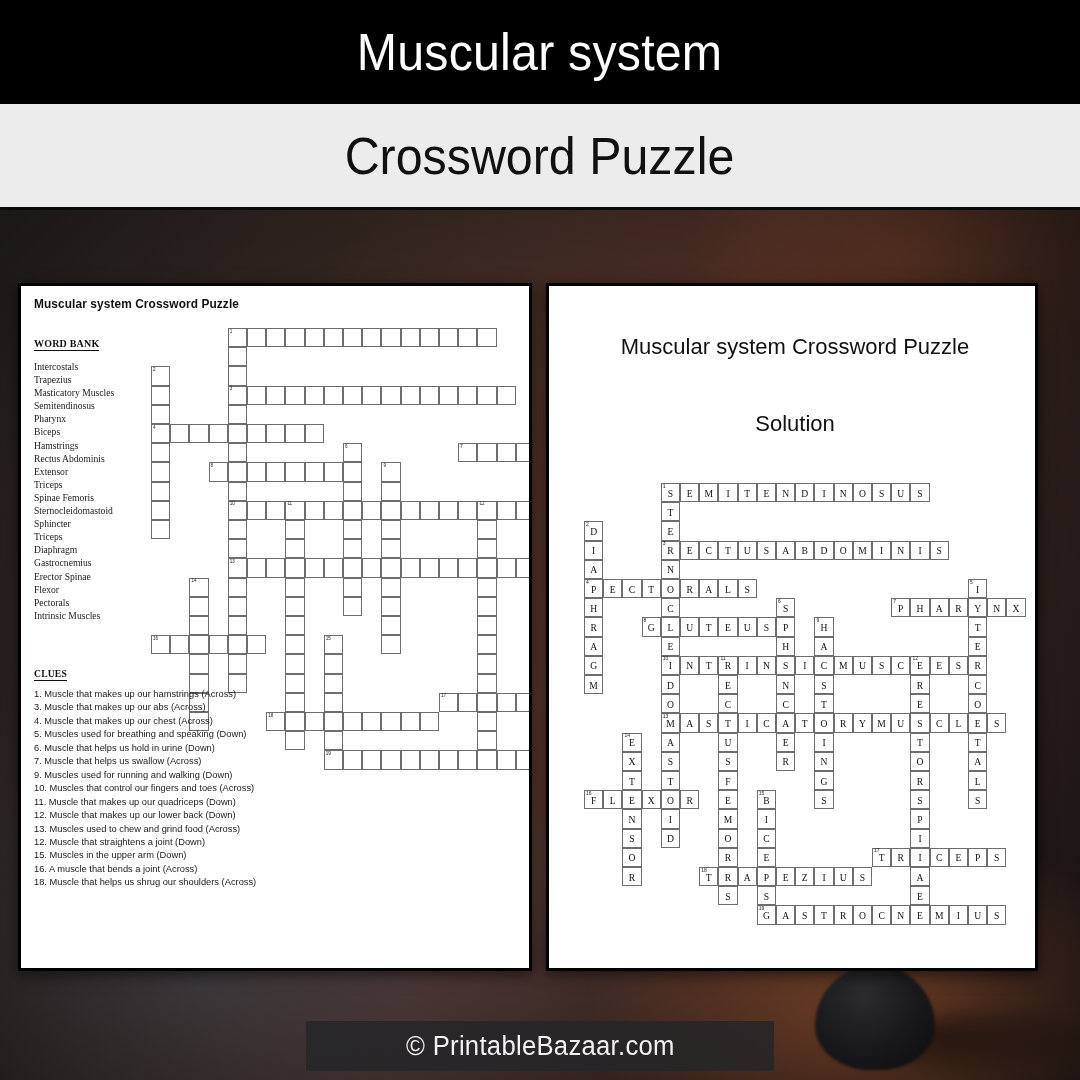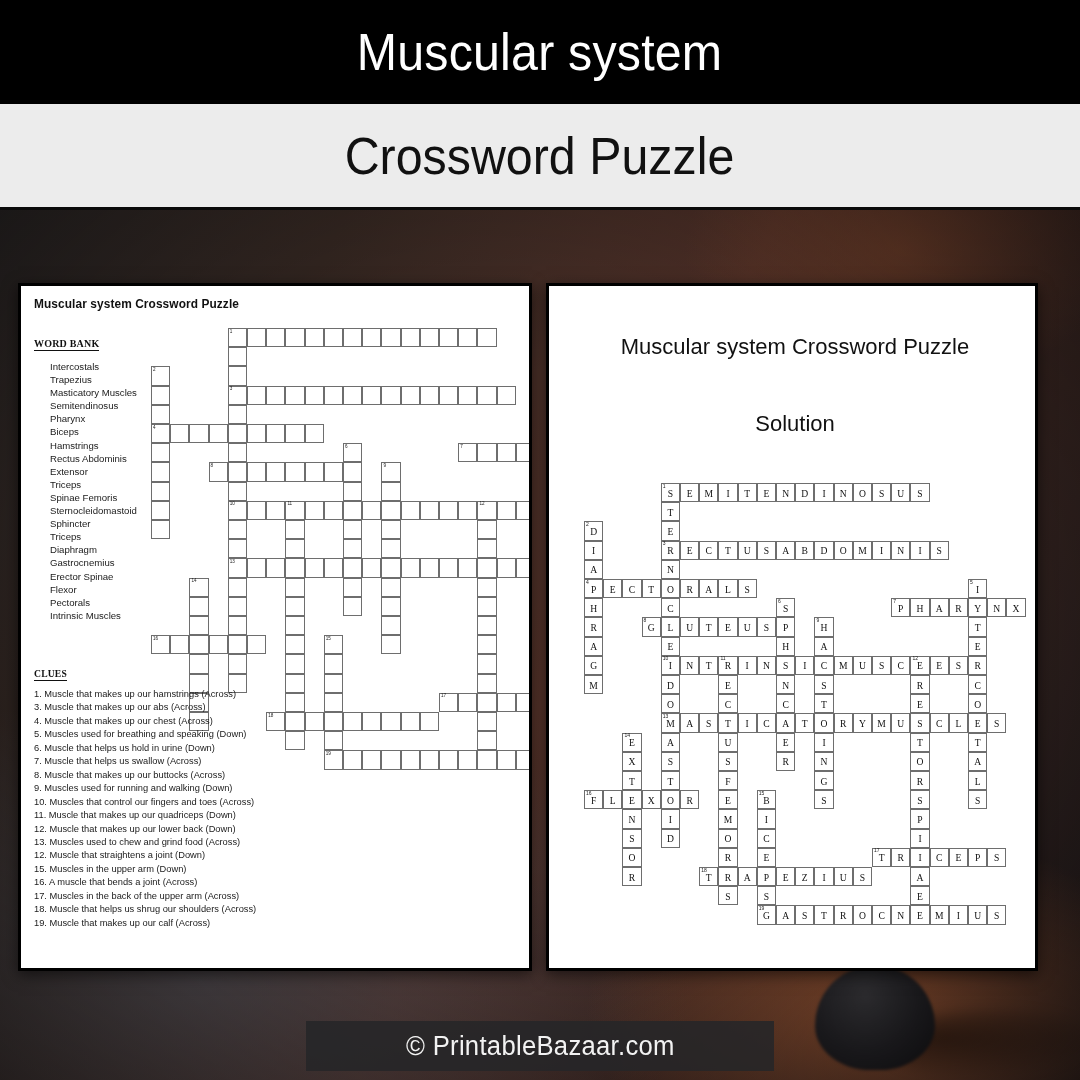--- a/index.html
+++ b/index.html
@@ -71,21 +71,21 @@
     font-size:12.5px; font-weight:700; color:#111; letter-spacing:.1px;
     transform:scaleX(.95); transform-origin:left center;
   }
   #wordbank-title{
     position:absolute; left:13px; top:52px;
     font-size:10px; font-weight:700; color:#111;
     font-family:"Liberation Serif", serif;
     border-bottom:1px solid #111; padding-bottom:1px; letter-spacing:.2px;
   }
   #wordbank-list{
-    position:absolute; left:29px; top:74px; width:130px;
+    position:absolute; left:13px; top:74px; width:130px;font-family:Liberation Serif, serif;
   }
   #wordbank-list .wb{
     font-size:9.6px; color:#1a1a1a; line-height:13.1px; white-space:nowrap;
   }
   #clues-title{
     position:absolute; left:13px; top:382px;
     font-size:9.6px; font-weight:700; color:#111;
     font-family:"Liberation Serif", serif;
     border-bottom:1px solid #111; padding-bottom:1px; letter-spacing:.2px;
   }
@@ -396,32 +396,29 @@
       <div class="cell" style="left: 364.8px; top: 422.4px; width: 19.2px; height: 19.2px;"></div>
     </div>
   <div id="clues-title">CLUES</div>
   <div id="clues-list">
       <div class="cl">1. Muscle that makes up our hamstrings (Across)</div>
       <div class="cl">3. Muscle that makes up our abs (Across)</div>
       <div class="cl">4. Muscle that makes up our chest (Across)</div>
       <div class="cl">5. Muscles used for breathing and speaking (Down)</div>
       <div class="cl">6. Muscle that helps us hold in urine (Down)</div>
       <div class="cl">7. Muscle that helps us swallow (Across)</div>
-      <div class="cl">8. Muscle that makes up our buttocks (Across)</div>
       <div class="cl">9. Muscles used for running and walking (Down)</div>
       <div class="cl">10. Muscles that control our fingers and toes (Across)</div>
       <div class="cl">11. Muscle that makes up our quadriceps (Down)</div>
       <div class="cl">12. Muscle that makes up our lower back (Down)</div>
       <div class="cl">13. Muscles used to chew and grind food (Across)</div>
       <div class="cl">12. Muscle that straightens a joint (Down)</div>
       <div class="cl">15. Muscles in the upper arm (Down)</div>
       <div class="cl">16. A muscle that bends a joint (Across)</div>
-      <div class="cl">17. Muscles in the back of the upper arm (Across)</div>
       <div class="cl">18. Muscle that helps us shrug our shoulders (Across)</div>
-      <div class="cl">19. Muscle that makes up our calf (Across)</div>
     </div>
 </div>
 
 <div id="sheet-solution" class="sheet">
   <div id="solution-heading">Muscular system Crossword Puzzle</div>
   <div id="solution-subheading">Solution</div>
   <div class="grid" id="grid-solution" style="left: 35px; top: 197px;">
       <div class="cell" style="left: 76.8px; top: 0px; width: 19.2px; height: 19.2px;">
         <span class="num" style="font-size: 5px;">1</span>
         <span class="ltr">S</span>

